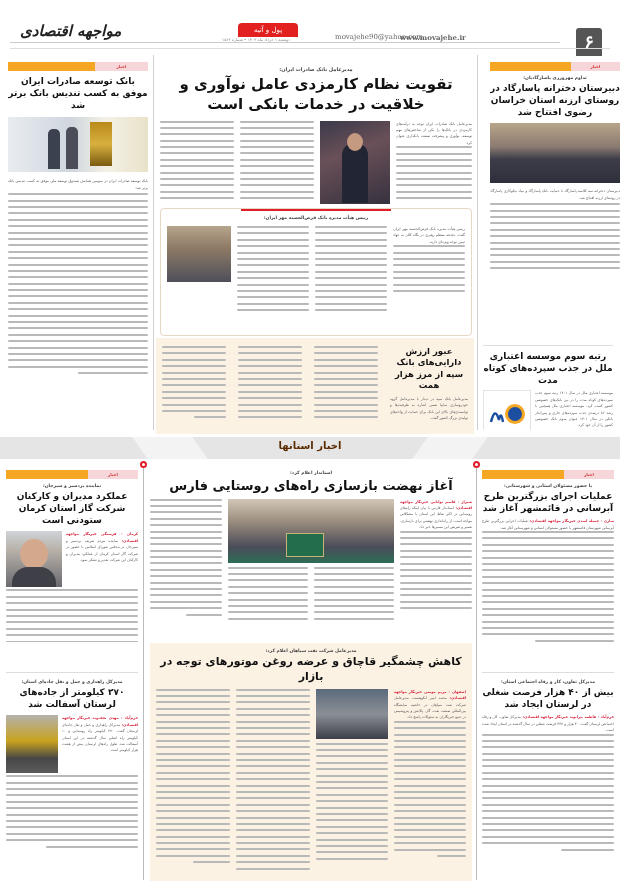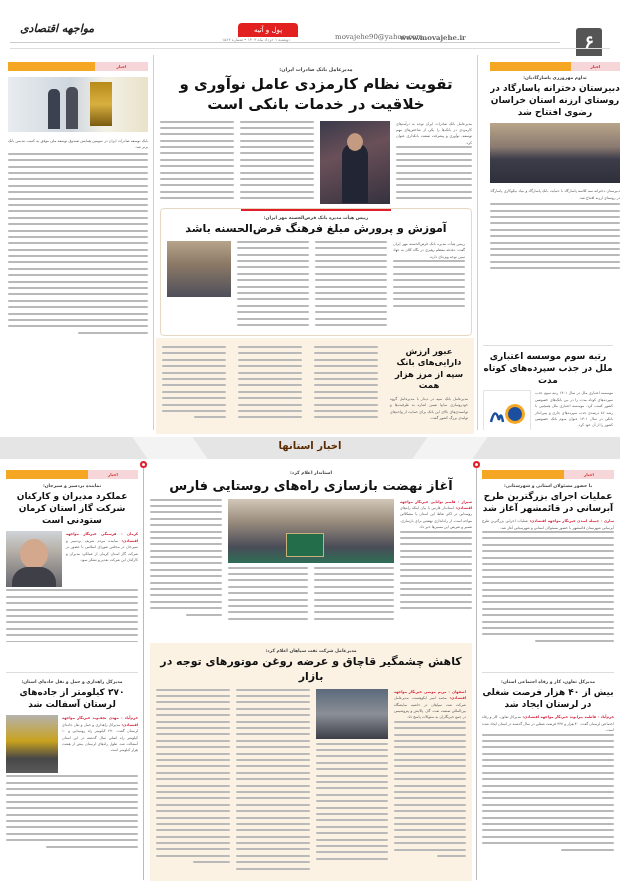--- a/index.html
+++ b/index.html
@@ -6,21 +6,21 @@
   html, body { width: 620px; height: 885px; background: #ffffff; overflow: hidden; }
   body { font-family: "DejaVu Sans", sans-serif; color: #222; position: relative; direction: rtl; }
 
   
   .masthead { position: absolute; left: 0; top: 0; width: 620px; height: 48px; }
   .page-num { position: absolute; right: 18px; top: 28px; width: 26px; height: 28px; background: #555; color: #fff; font-weight: bold; font-size: 18px; text-align: center; line-height: 28px; border-radius: 3px 3px 0 0; font-family: "DejaVu Serif", serif; }
   .hdr-web { position: absolute; left: 400px; top: 33px; direction: ltr; font-size: 7px; color: #666; font-family: "DejaVu Serif", serif; font-weight: bold; }
   .hdr-email { position: absolute; left: 335px; top: 33px; direction: ltr; font-size: 7px; color: #666; font-family: "DejaVu Serif", serif; }
   .hdr-logo-box { position: absolute; left: 238px; top: 23px; width: 60px; height: 14px; background: #e32020; border-radius: 4px 4px 0 0; color: #fff; font-size: 7px; text-align: center; line-height: 14px; }
   .hdr-date { position: absolute; left: 222px; top: 37px; font-size: 4px; color: #888; }
-  .hdr-brand { position: absolute; left: 20px; top: 22px; font-size: 11px; font-family: "DejaVu Serif", serif; color: #222; font-style: italic; font-weight: bold; }
+  .hdr-brand { position: absolute; left: 20px; top: 22px; font-size: 15px; font-family: "DejaVu Serif", serif; color: #222; font-style: italic; font-weight: bold; }
   .hdr-line { position: absolute; left: 10px; right: 60px; top: 42px; height: 1px; background: #ccc; }
   .hdr-line2 { position: absolute; left: 10px; right: 10px; top: 48px; height: 1px; background: #ddd; }
 
   
   .col { position: absolute; overflow: hidden; }
   .rule-v { position: absolute; width: 1px; background: #cfcfcf; }
 
   .tagbar { height: 9px; display: flex; direction: ltr; margin-bottom: 4px; }
   .tagbar .orange { background: #f5a623; flex: 1; }
   .tagbar .pink { background: #f7d6da; width: 38%; font-size: 4px; color: #c33; text-align: center; line-height: 9px; font-weight: bold; direction: rtl; }
@@ -113,20 +113,21 @@
       </svg>
     </div>
   </div>
 </div>
 
 <div class="col" style="left:8px; top:62px; width:140px; height:370px;">
   <div class="tagbar">
       <div class="orange"></div>
       <div class="pink">اخبار</div>
     </div>
+  <div class="title t-sm">بانک توسعه صادرات ایران موفق به کسب تندیس بانک برتر شد</div>
   <div class="photo trophy" style="height:55px; margin:6px 0;">
     <div style="position:absolute; left:82px; top:5px; width:22px; height:44px; background:linear-gradient(180deg,#b88a1a,#d8b040,#7a5a10);"></div>
     <div style="position:absolute; left:40px; top:12px; width:12px; height:40px; background:#3c4150; border-radius:5px 5px 0 0;"></div>
     <div style="position:absolute; left:58px; top:10px; width:12px; height:42px; background:#4b4e58; border-radius:5px 5px 0 0;"></div>
   </div>
   <div class="body-text">بانک توسعه صادرات ایران در سومین همایش صندوق توسعه ملی موفق به کسب تندیس بانک برتر شد.</div>
   <div class="fill-lines" style="margin-top:2px;">
     <span class="ln"></span>
       <span class="ln"></span>
       <span class="ln"></span>
@@ -213,21 +214,20 @@
         <span class="ln"></span>
         <span class="ln"></span>
         <span class="ln"></span>
       </div>
   </div>
 </div>
 
 <div class="col boxed" style="left:160px; top:208px; width:312px; height:128px; background:#fff;">
   <div style="position:absolute; left:80px; right:80px; top:0; height:2px; background:#e01f2a;"></div>
   <div class="kicker" style="margin-top:6px;">رییس هیأت مدیره بانک قرض‌الحسنه مهر ایران:</div>
-  <div class="title t-md">آموزش و پرورش مبلغ فرهنگ قرض‌الحسنه باشد</div>
   <div style="display:flex; gap:6px; padding:4px 6px;">
     <div style="width:72px;">
       <div class="body-text">رییس هیأت مدیره بانک قرض‌الحسنه مهر ایران گفت: دغدغه معظم رهبری در نگاه کلان به جهاد تبیین توجه ویژه‌ای دارند.</div>
       <div class="fill-lines">
           <span class="ln"></span>
           <span class="ln"></span>
           <span class="ln"></span>
           <span class="ln"></span>
           <span class="ln"></span>
           <span class="ln"></span>

